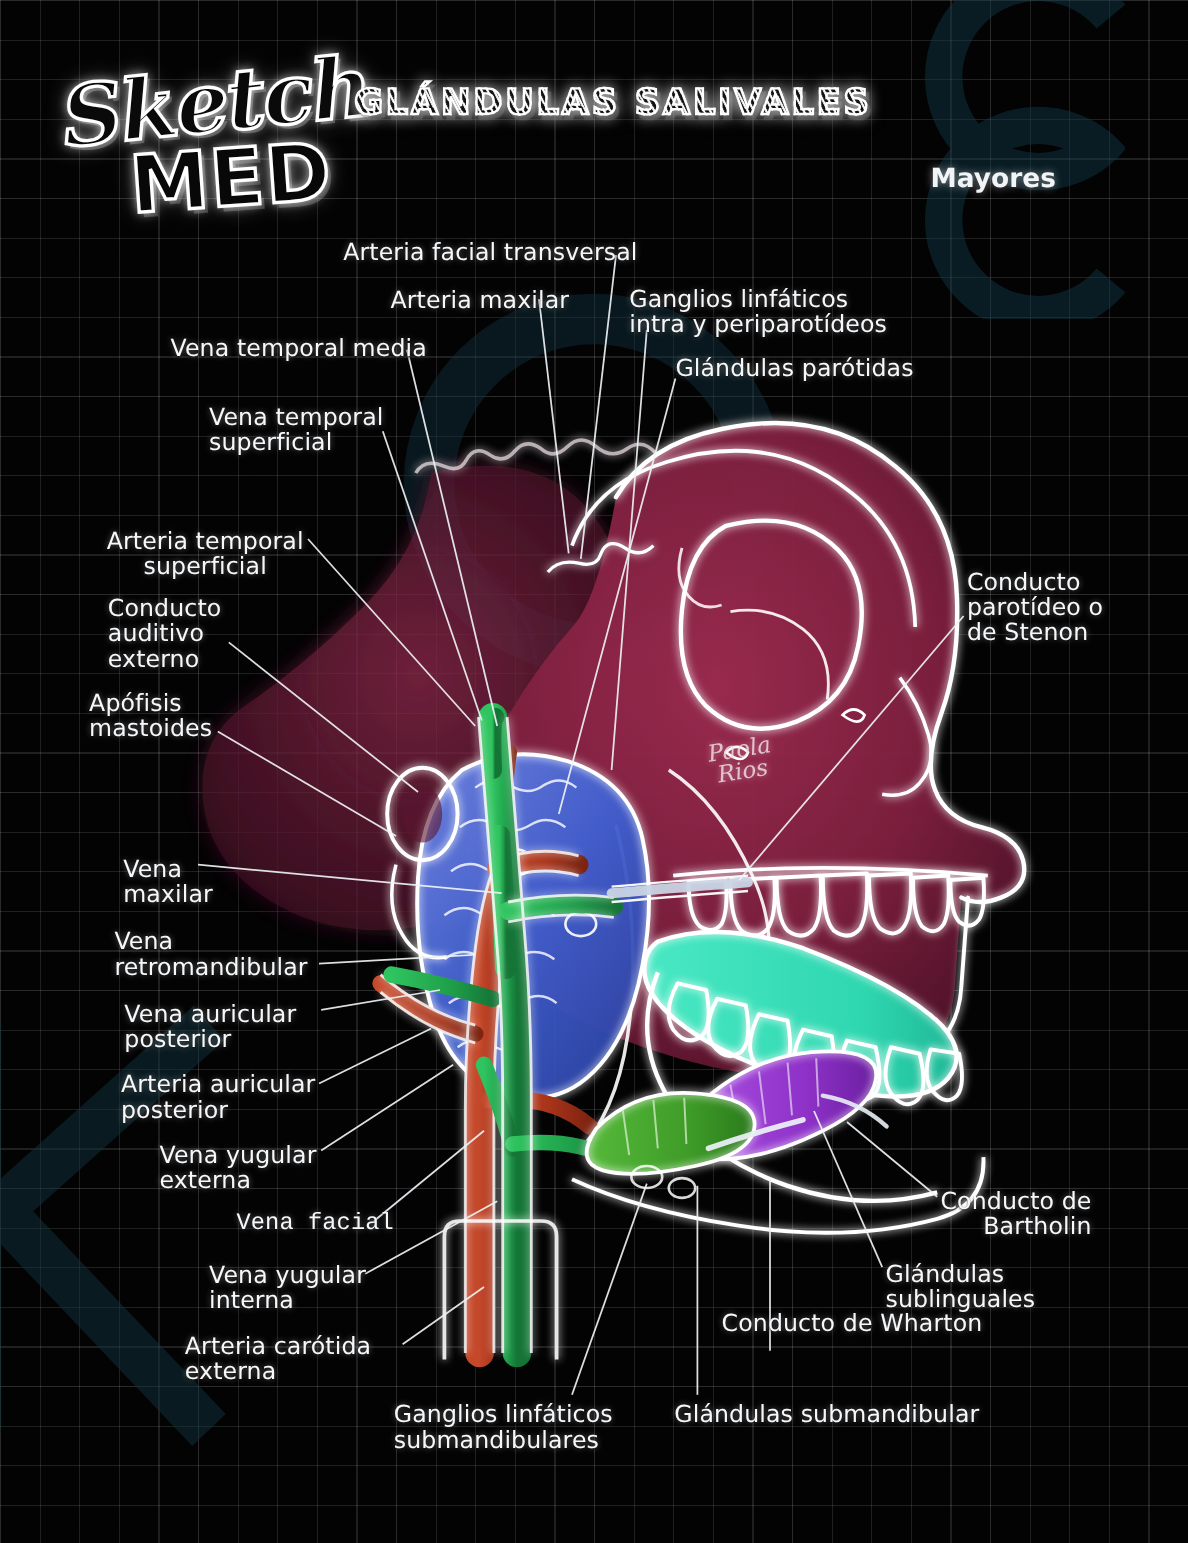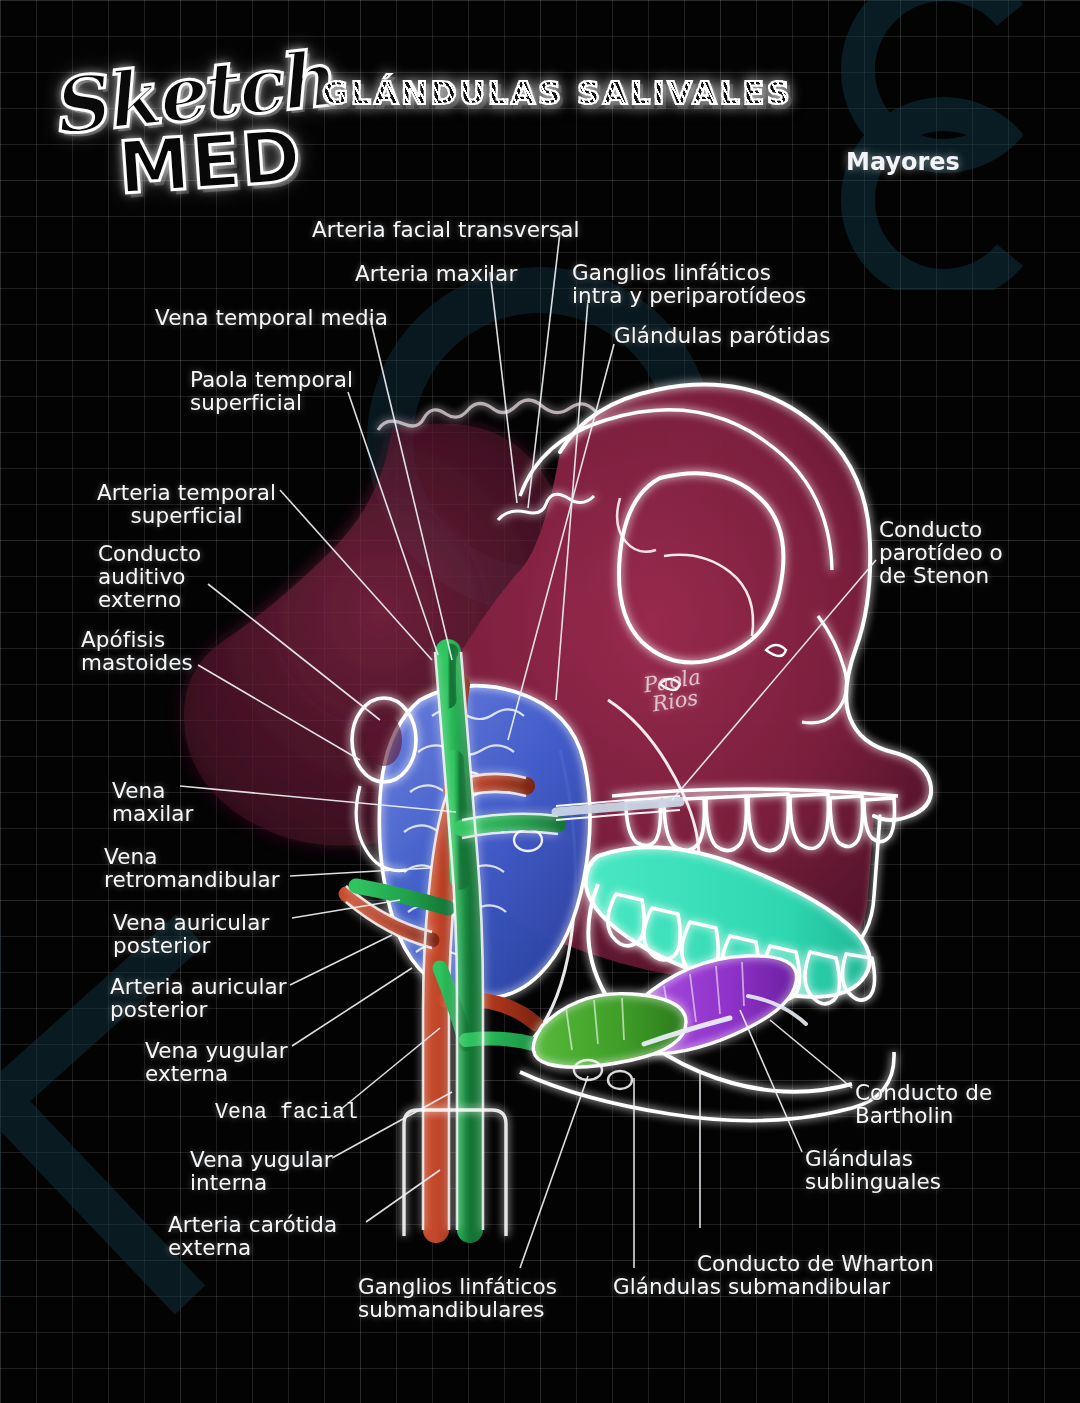--- a/index.html
+++ b/index.html
@@ -395,21 +395,21 @@
   <div class="main-title">GLÁNDULAS SALIVALES</div>
   <div class="subtitle">Mayores</div>
 
   <div id="labels">
       <div class="lbl" style="left: 312px; top: 218px; text-align: center;">Arteria facial transversal</div>
       <div class="lbl" style="left: 333px; top: 262px; margin-left: 22px;">Arteria maxilar</div>
       <div class="lbl" style="left: 572px; top: 261px;">Ganglios linfáticos
 intra y periparotídeos</div>
       <div class="lbl" style="left: 155px; top: 306px;">Vena temporal media</div>
       <div class="lbl" style="left: 614px; top: 324px;">Glándulas parótidas</div>
-      <div class="lbl" style="left: 190px; top: 368px;">Paola temporal
+      <div class="lbl" style="left: 190px; top: 368px;">Vena temporal
 superficial</div>
       <div class="lbl" style="left: 97px; top: 481px; text-align: center;">Arteria temporal
 superficial</div>
       <div class="lbl" style="left: 879px; top: 518px;">Conducto
 parotídeo o
 de Stenon</div>
       <div class="lbl" style="left: 98px; top: 542px;">Conducto
 auditivo
 externo</div>
       <div class="lbl" style="left: 81px; top: 628px;">Apófisis
@@ -417,28 +417,28 @@
       <div class="lbl" style="left: 112px; top: 779px;">Vena
 maxilar</div>
       <div class="lbl" style="left: 104px; top: 845px;">Vena
 retromandibular</div>
       <div class="lbl" style="left: 113px; top: 911px;">Vena auricular
 posterior</div>
       <div class="lbl" style="left: 110px; top: 975px;">Arteria auricular
 posterior</div>
       <div class="lbl" style="left: 145px; top: 1039px;">Vena yugular
 externa</div>
-      <div class="lbl" style="left: 855px; top: 1081px;">Conducto de
+      <div class="lbl" style="left: 855px; top: 1081px; text-align: right;">Conducto de
 Bartholin</div>
       <div class="lbl" style="left: 215px; top: 1101px; font-family: Liberation Mono, monospace;">Vena facial</div>
       <div class="lbl" style="left: 805px; top: 1147px;">Glándulas
 sublinguales</div>
       <div class="lbl" style="left: 190px; top: 1148px;">Vena yugular
 interna</div>
       <div class="lbl" style="left: 168px; top: 1213px;">Arteria carótida
 externa</div>
-      <div class="lbl" style="left: 656px; top: 1252px; margin-left: 41px;">Conducto de Wharton</div>
+      <div class="lbl" style="left: 656px; top: 1192px;">Conducto de Wharton</div>
       <div class="lbl" style="left: 358px; top: 1275px;">Ganglios linfáticos
 submandibulares</div>
       <div class="lbl" style="left: 613px; top: 1275px;">Glándulas submandibular</div>
     </div>
 
 </div>
 
 </body></html>

